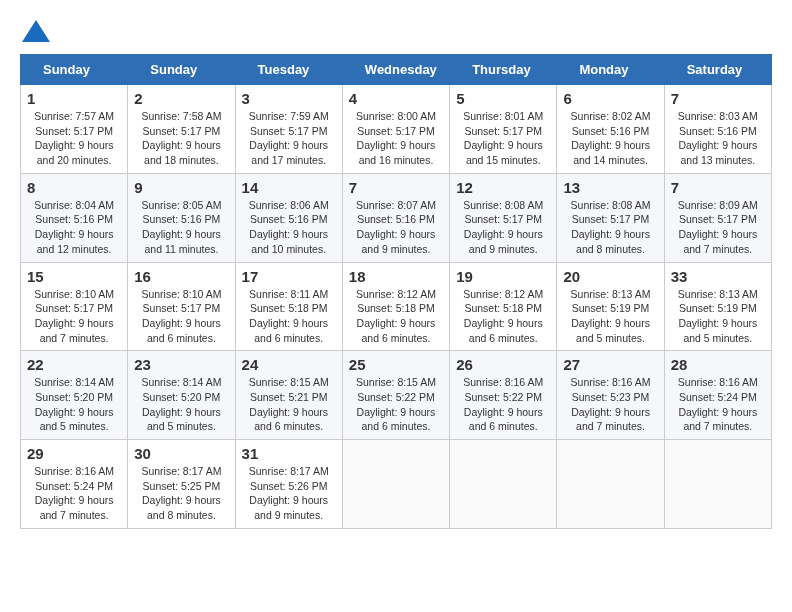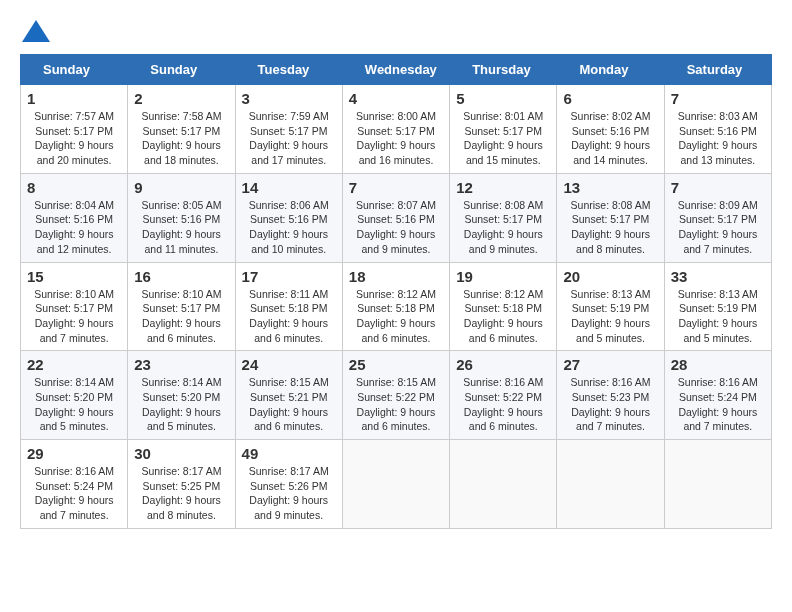--- a/index.html
+++ b/index.html
@@ -245,21 +245,21 @@
       <tr>
         <td>
           <span class="day-number">29</span>
           <div class="day-info">Sunrise: 8:16 AM<br>Sunset: 5:24 PM<br>Daylight: 9 hours and 7 minutes.</div>
         </td>
         <td>
           <span class="day-number">30</span>
           <div class="day-info">Sunrise: 8:17 AM<br>Sunset: 5:25 PM<br>Daylight: 9 hours and 8 minutes.</div>
         </td>
         <td>
-          <span class="day-number">49</span>
+          <span class="day-number">31</span>
           <div class="day-info">Sunrise: 8:17 AM<br>Sunset: 5:26 PM<br>Daylight: 9 hours and 9 minutes.</div>
         </td>
         <td class="empty-cell"></td>
         <td class="empty-cell"></td>
         <td class="empty-cell"></td>
         <td class="empty-cell"></td>
       </tr>
     </tbody>
 </table>
 

